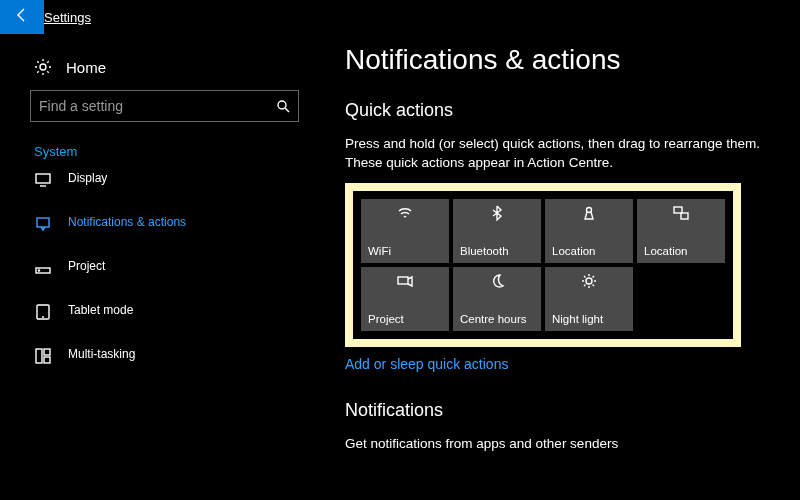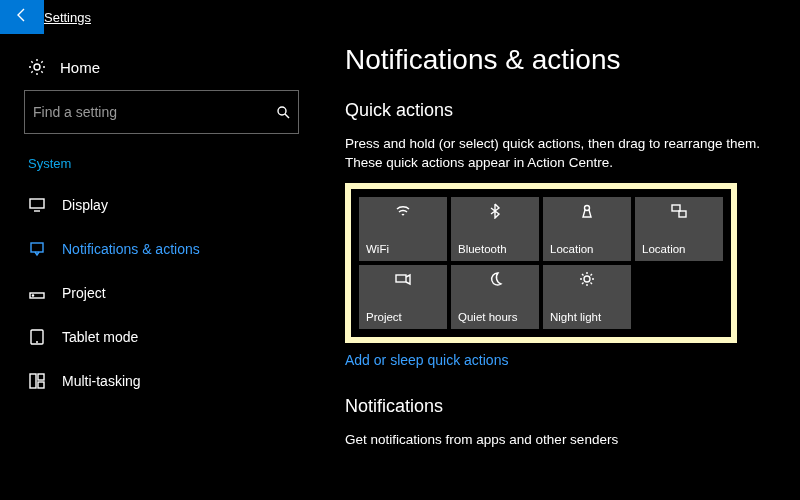--- a/index.html
+++ b/index.html
@@ -2,39 +2,39 @@
 <html><head>
 <meta charset="utf-8">
 <style>
   * { box-sizing: border-box; margin: 0; padding: 0; font-family: "Segoe UI", Arial, sans-serif; }
   body { background: #000; color: #fff; width: 800px; height: 500px; overflow: hidden; }
   .titlebar { display: flex; align-items: center; height: 34px; }
   .back-btn { width: 44px; height: 34px; background: #0078d7; display: flex; align-items: center; justify-content: center; cursor: pointer; }
   .back-btn svg { width: 16px; height: 16px; }
   .title { font-size: 13px; font-weight: 400; text-decoration: underline; }
   .shell { display: flex; height: calc(500px - 34px); }
-  .sidebar { width: 315px; padding: 18px 0 0 8px; }
+  .sidebar { width: 315px; padding: 18px 0 0 14px; }
   .home-row { display: flex; align-items: center; padding: 6px 20px 14px 20px; cursor: pointer; }
   .home-row .icon { width: 18px; margin-right: 14px; display: flex; }
   .home-label { font-size: 15px; }
   .search-wrap { padding: 0 16px 22px 16px; }
-  .search { display: flex; align-items: center; border: 1px solid #666; height: 44px; padding: 0 8px; }
+  .search { display: flex; align-items: center; border: 1px solid #666; height: 32px; padding: 0 8px; }
   .search input { flex: 1; background: transparent; border: none; color: #aaa; font-size: 14px; outline: none; }
   .search input::placeholder { color: #999; }
   .search .sicon { width: 14px; display: flex; }
   .section-label { color: #0ea5e9; font-size: 13px; padding: 0 20px 12px 20px; }
   .nav { list-style: none; }
-  .nav li { display: flex; align-items: center; height: 44px; padding: 0 20px; cursor: pointer; font-size: 14px; }
+  .nav li { display: flex; align-items: flex-start; height: 44px; padding: 0 20px; cursor: pointer; font-size: 12px; }
   .nav li .icon { width: 18px; margin-right: 16px; display: flex; }
   .nav li.active { color: #3aa0ff; }
   .content { flex: 1; padding: 10px 30px 0 30px; }
   h1 { font-weight: 300; font-size: 28px; margin-bottom: 24px; }
   .sub { font-size: 18px; margin-bottom: 14px; }
   .desc { font-size: 13.5px; line-height: 1.4; margin-bottom: 10px; }
-  .qa-box { border: 6px solid #fef9c3; padding: 8px; margin-bottom: 8px; display: inline-block; }
+  .qa-box { border: 8px solid #fef9c3; padding: 8px; margin-bottom: 8px; display: inline-block; }
   .qa-grid { display: grid; grid-template-columns: repeat(4, 88px); grid-template-rows: repeat(2, 64px); gap: 4px; }
   .tile { background: #4a4a4a; display: flex; flex-direction: column; justify-content: space-between; padding: 6px 7px 6px 7px; cursor: pointer; }
   .tile .ticon { height: 16px; display: flex; }
   .tile .tlabel { font-size: 11.5px; }
   .link { color: #3aa0ff; font-size: 14px; display: inline-block; margin-bottom: 28px; cursor: pointer; }
   .sub2 { font-size: 18px; margin-bottom: 14px; }
   svg { stroke: currentColor; fill: none; stroke-width: 1.4; }
 </style>
 </head>
 <body>
@@ -175,21 +175,21 @@
               </svg>
           </span>
           <span class="tlabel">Project</span>
         </div>
         <div class="tile">
           <span class="ticon">
             <svg viewBox="0 0 16 16">
                 <path d="M11 2a6 6 0 1 0 3 11 7 7 0 0 1-3-11z"></path>
               </svg>
           </span>
-          <span class="tlabel">Quiet hours</span>
+          <span class="tlabel">Centre hours</span>
         </div>
         <div class="tile">
           <span class="ticon">
             <svg viewBox="0 0 16 16">
                 <circle cx="8" cy="8" r="3"></circle>
                 <path d="M8 1v2M8 13v2M1 8h2M13 8h2M3 3l1.5 1.5M11.5 11.5L13 13M3 13l1.5-1.5M11.5 4.5L13 3"></path>
               </svg>
           </span>
           <span class="tlabel">Night light</span>
         </div>

